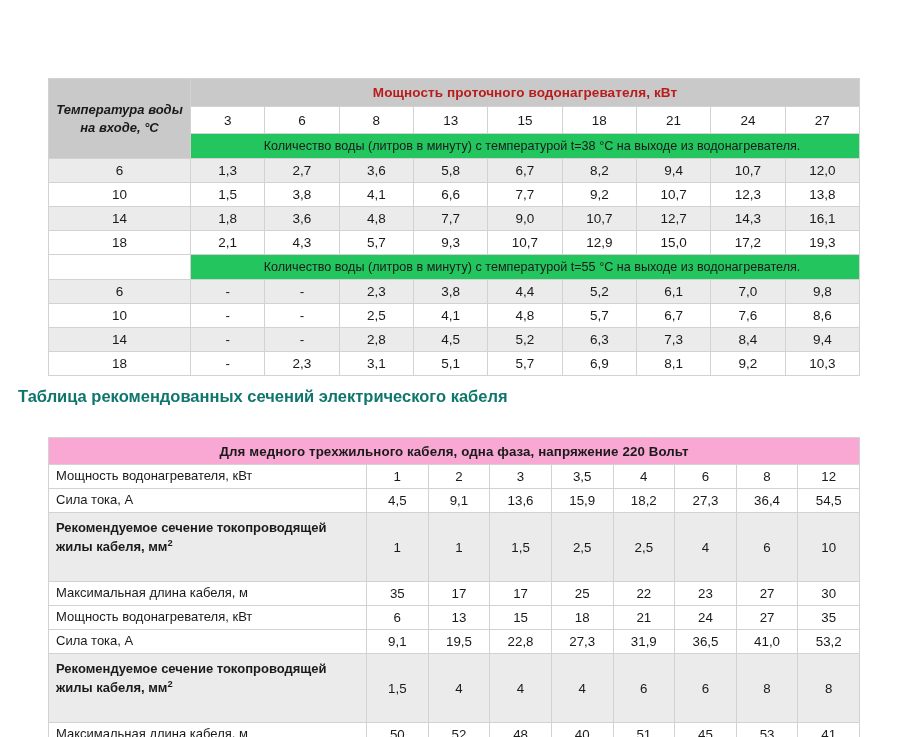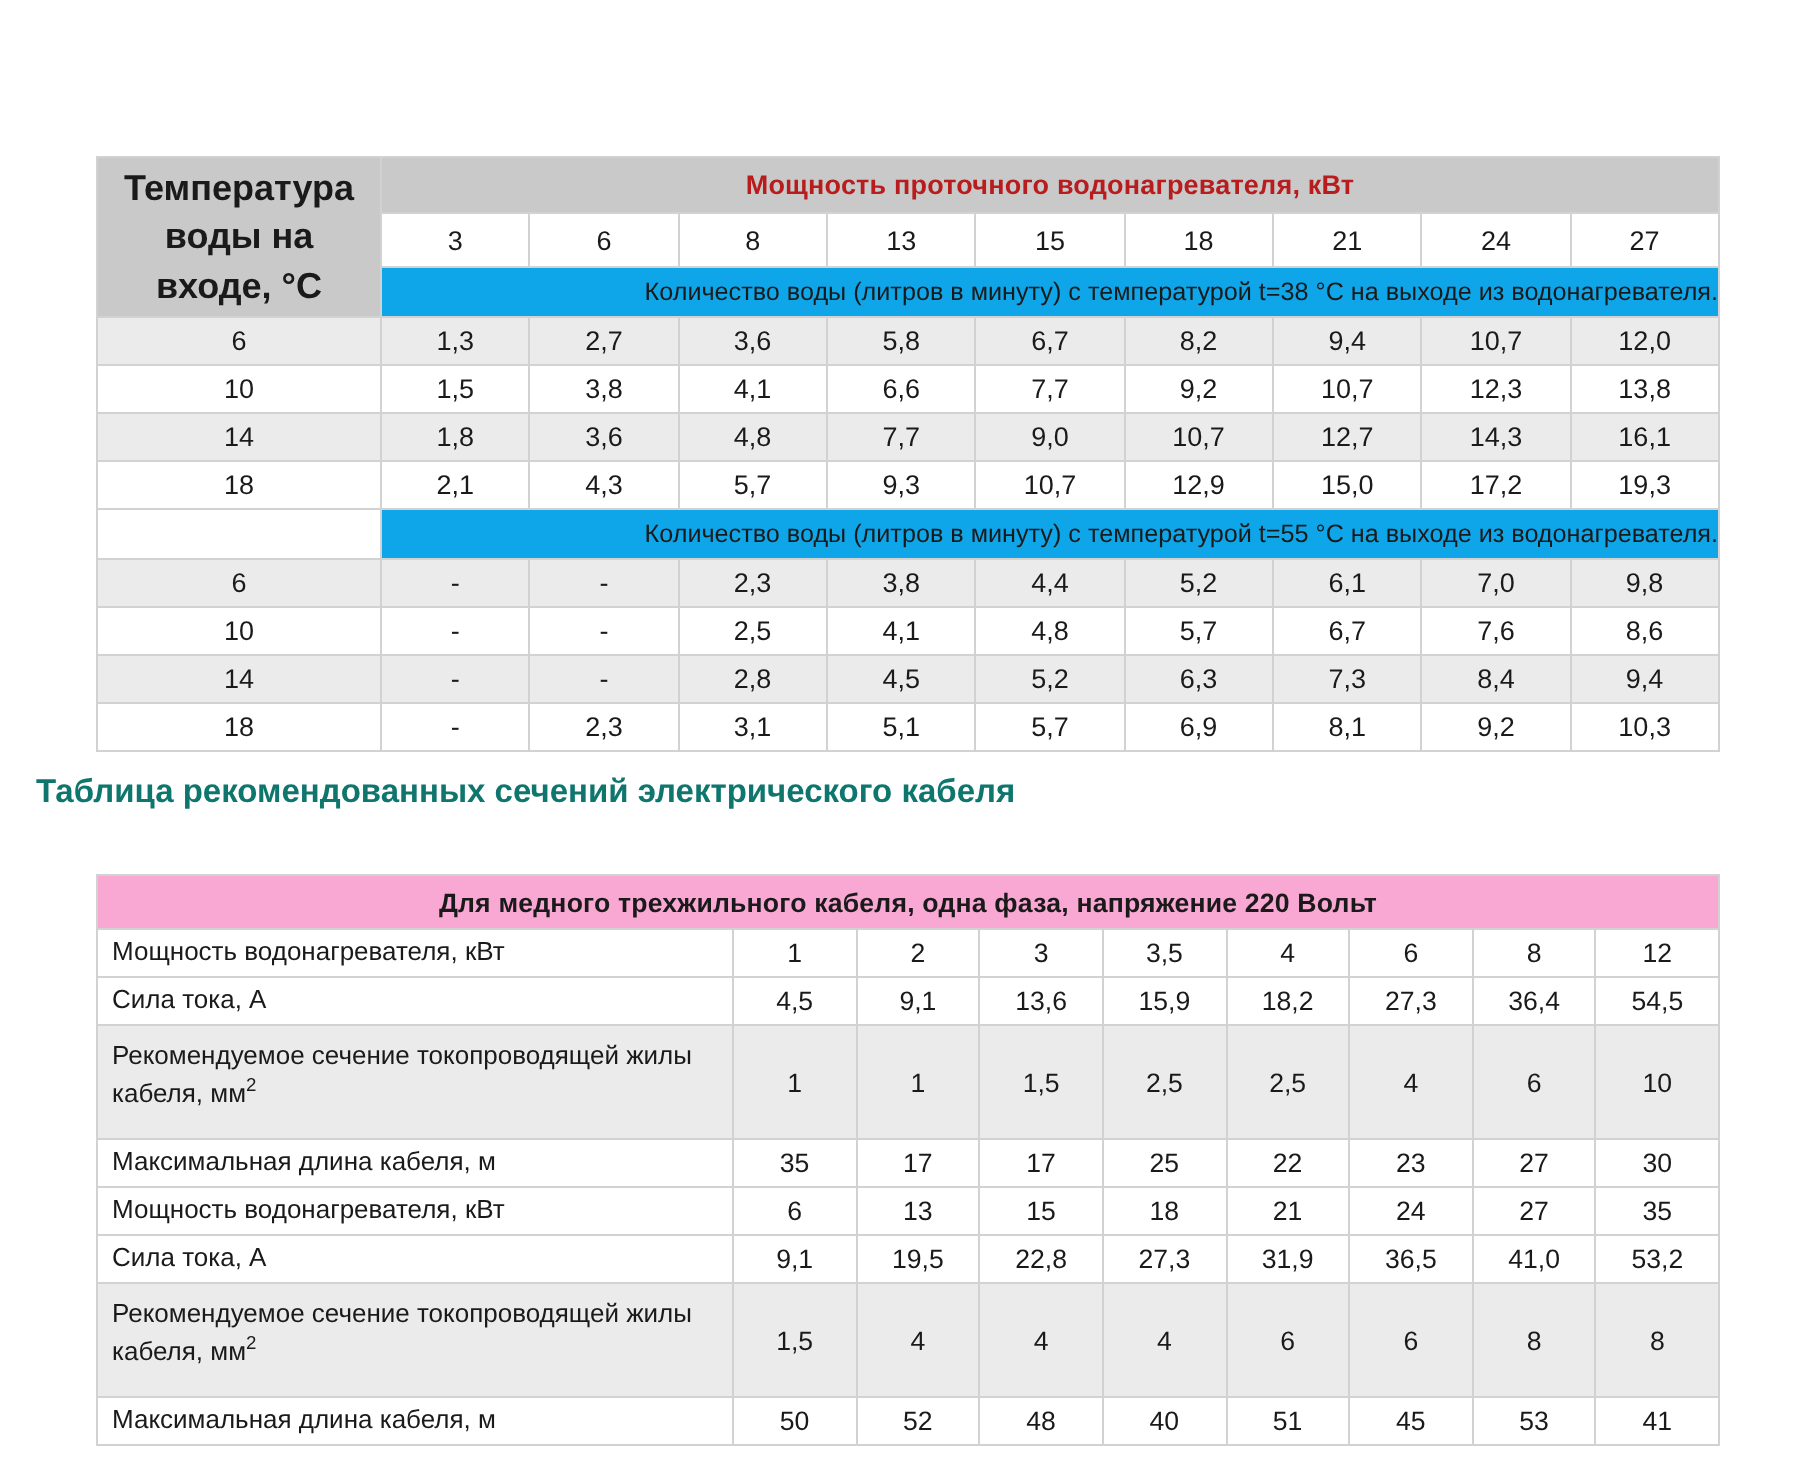--- a/index.html
+++ b/index.html
@@ -85,36 +85,37 @@
   table.t1 .hdr-main {
     font-size: 13.5px;
     font-weight: bold;
     height: 27px;
     letter-spacing: 0.1px;
   }
   table.t1 .temp-head {
     background: #c9c9c9;
     font-weight: bold;
     text-align: center;
-    font-size: 18px;
+    font-size: 13px;
     line-height: 1.35;
     padding: 2px 6px;
+    font-style: italic;
   }
   table.t1 .pwr-num {
     text-align: center;
     font-size: 13.5px;
     height: 26px;
     background: #ffffff;
   }
   table.t1 .banner {
-    text-align: right;
+    text-align: center;
     padding-left: 14px;
     font-size: 12.6px;
     height: 24px;
-    background: #0ea5e9;
+    background: #22c55e;
     white-space: nowrap;
   }
   table.t1 .banner-left {
     background: #ffffff;
     border-right: 1px solid #d2d2d2;
   }
   table.t1 td.val { font-size: 13.5px; }
   table.t1 td.temp-val { font-size: 13.5px; }
 
   
@@ -136,21 +137,22 @@
   }
   table.t2 td.lbl {
     text-align: left;
     padding-left: 7px;
     font-size: 13px;
     line-height: 1.45;
   }
   table.t2 td.lbl.two-line {
     height: 46px;
     padding-top: 2px;
-    padding-bottom: 8px;
+    padding-bottom: 20px;
+    font-weight: bold;
   }
   table.t2 td.num { text-align: center; font-size: 13.3px; }
   sup.sq { font-size: 0.72em; vertical-align: super; line-height: 0; }
 </style>
 </head>
 <body>
 
 <div class="page">
 
 

